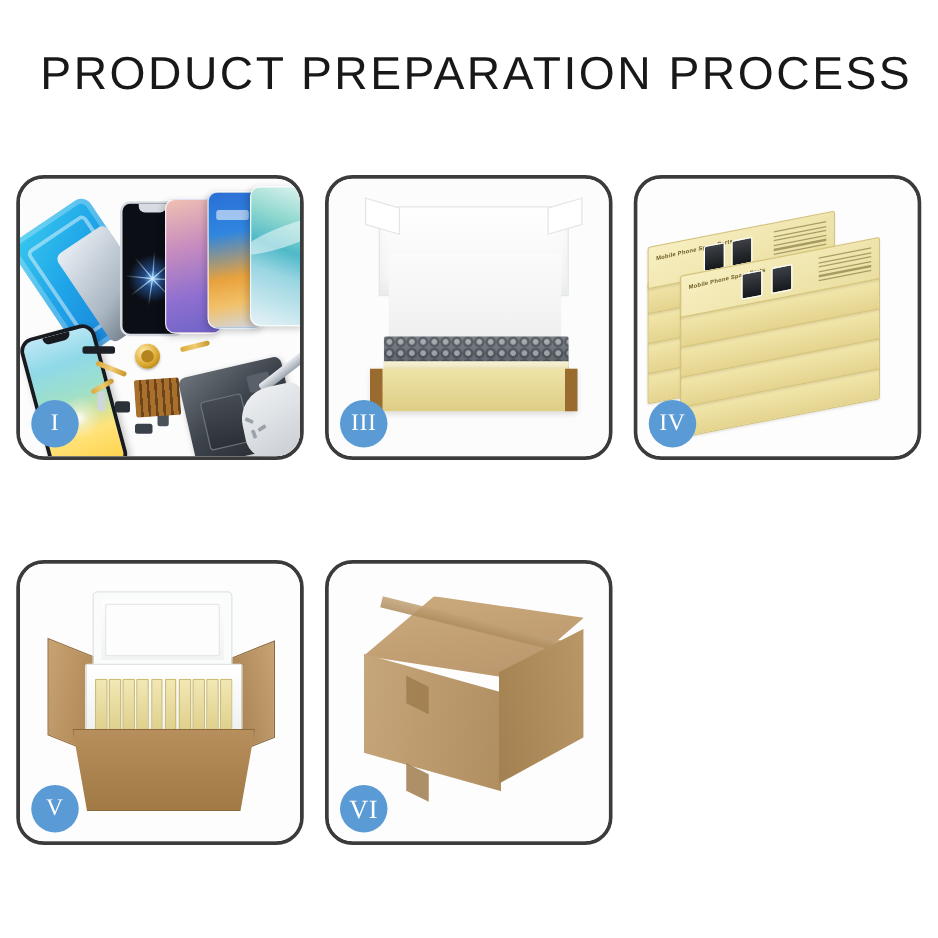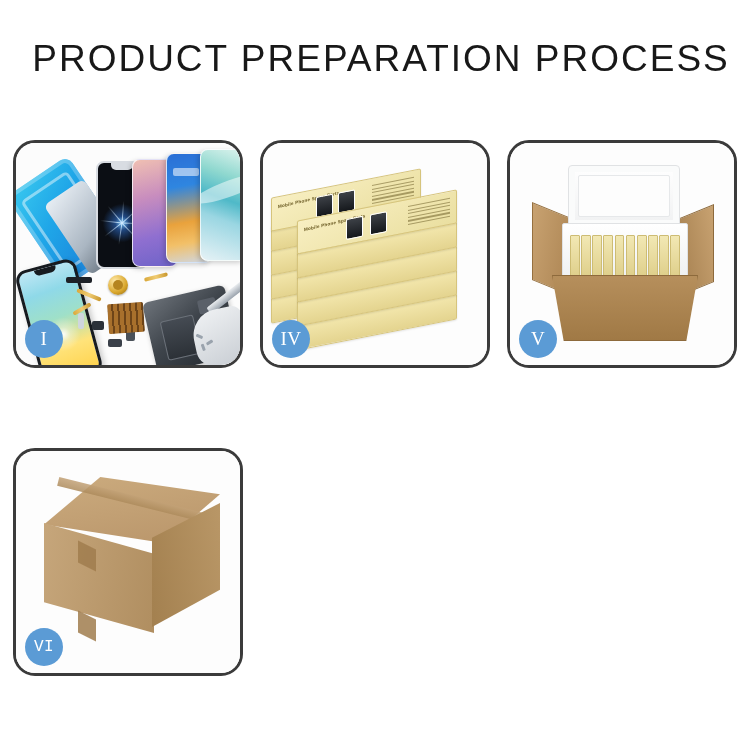--- a/index.html
+++ b/index.html
@@ -85,21 +85,21 @@
     color: #ffffff;
     display: flex;
     align-items: center;
     justify-content: center;
     font-family: "Liberation Serif", serif;
     font-size: 19px;
     letter-spacing: 0.5px;
     z-index: 40;
     user-select: none;
   }
-  .badge.wide { font-size: 16px; font-family: Liberation Mono, monospace; }
+  .badge.wide { font-size: 21px; }
 
   
   .p1-bg { position:absolute; inset:0; background:#fcfcfc; }
 
   .blue-frame {
     position: absolute;
     left: 14px; top: 24px;
     width: 74px; height: 108px;
     background: linear-gradient(150deg,#39c9ef 0%, #1fa6e8 40%, #1a78d6 100%);
     border-radius: 9px;
@@ -583,20 +583,30 @@
           <span style="left:0; top:0; transform:rotate(24deg);"></span>
           <span style="left:10px; top:6px; transform:rotate(-32deg);"></span>
           <span style="left:4px; top:11px; transform:rotate(70deg);"></span>
         </div>
 
       </div>
       <div class="badge">I</div>
     </div>
 
 
+    <div class="panel">
+      <div class="panel-stage p3-bg">
+        <div class="box3-lid"></div>
+        <div class="box3-foam"></div>
+        <div class="box3-parts"></div>
+        <div class="box3-innerwall"></div>
+        <div class="box3-base"></div>
+      </div>
+      <div class="badge">III</div>
+    </div>
 
     <div class="panel">
       <div class="panel-stage p4-bg">
 
         <div class="stackA">
           <div class="rbox" style="left:0; top:100px;"></div>
           <div class="rbox" style="left:0; top:76px;"></div>
           <div class="rbox" style="left:0; top:52px;"></div>
           <div class="rbox" style="left:0; top:28px;"></div>
           <div class="rbox top" style="left:0; top:0;">

